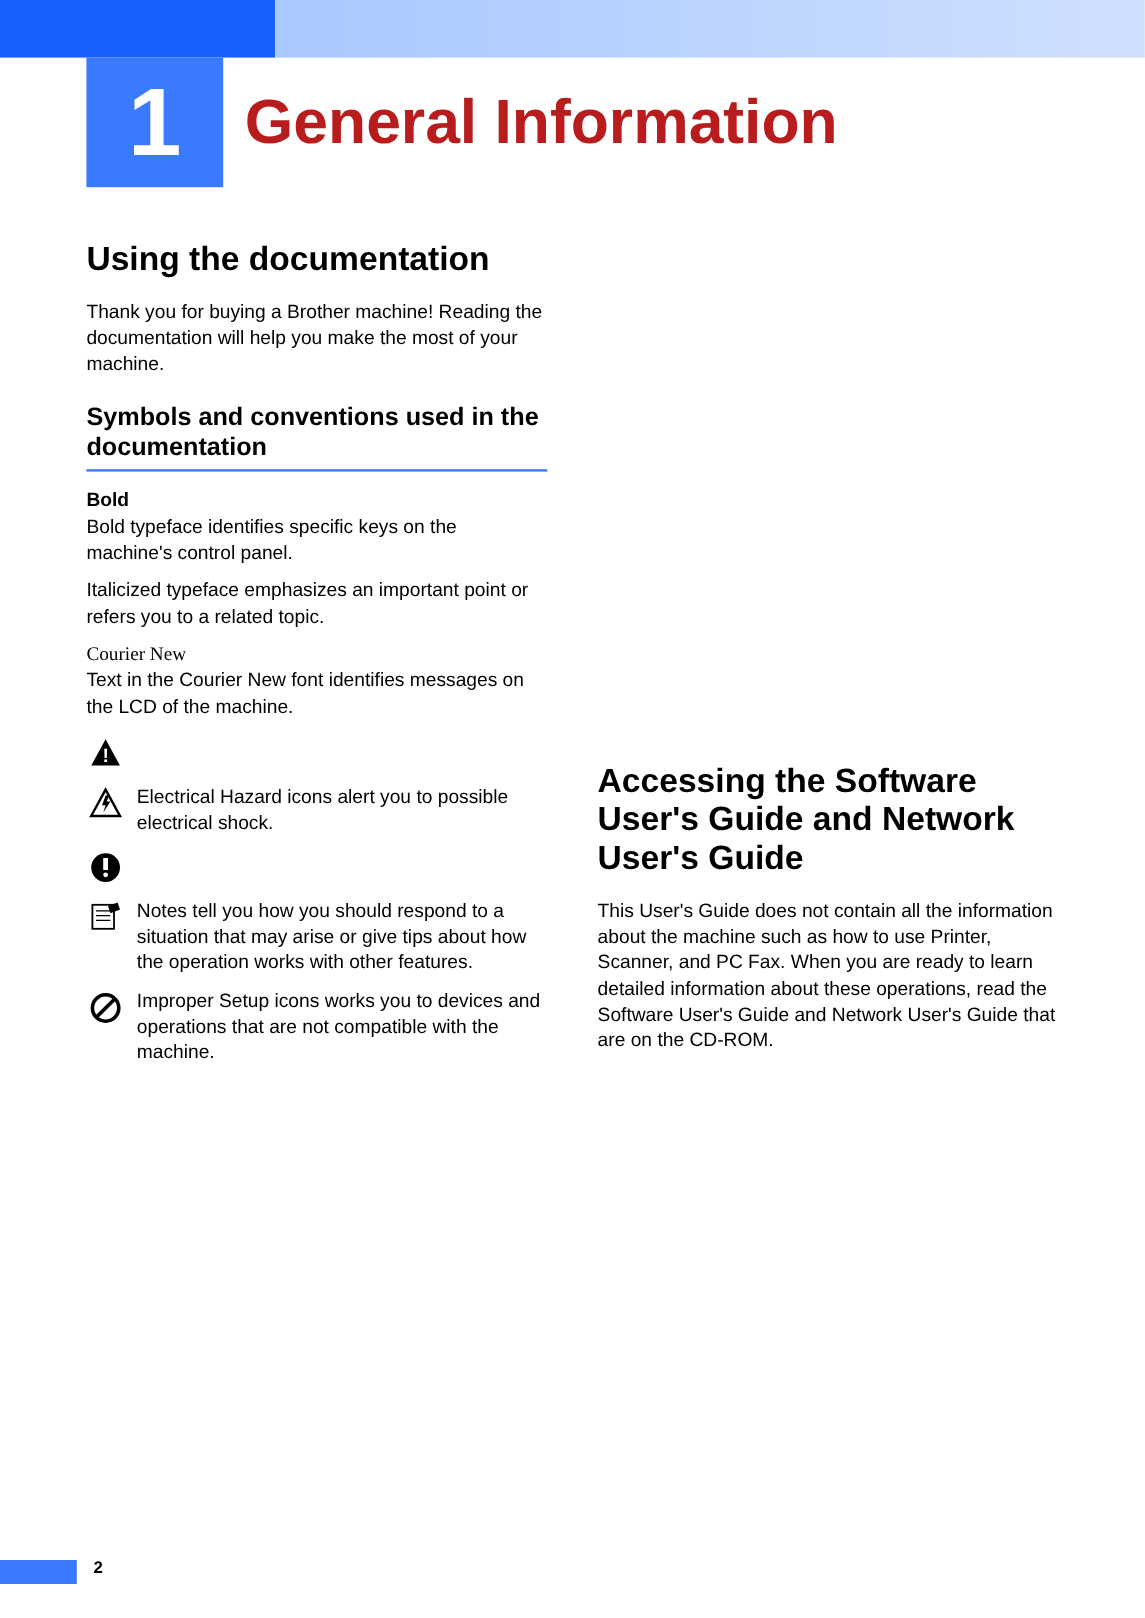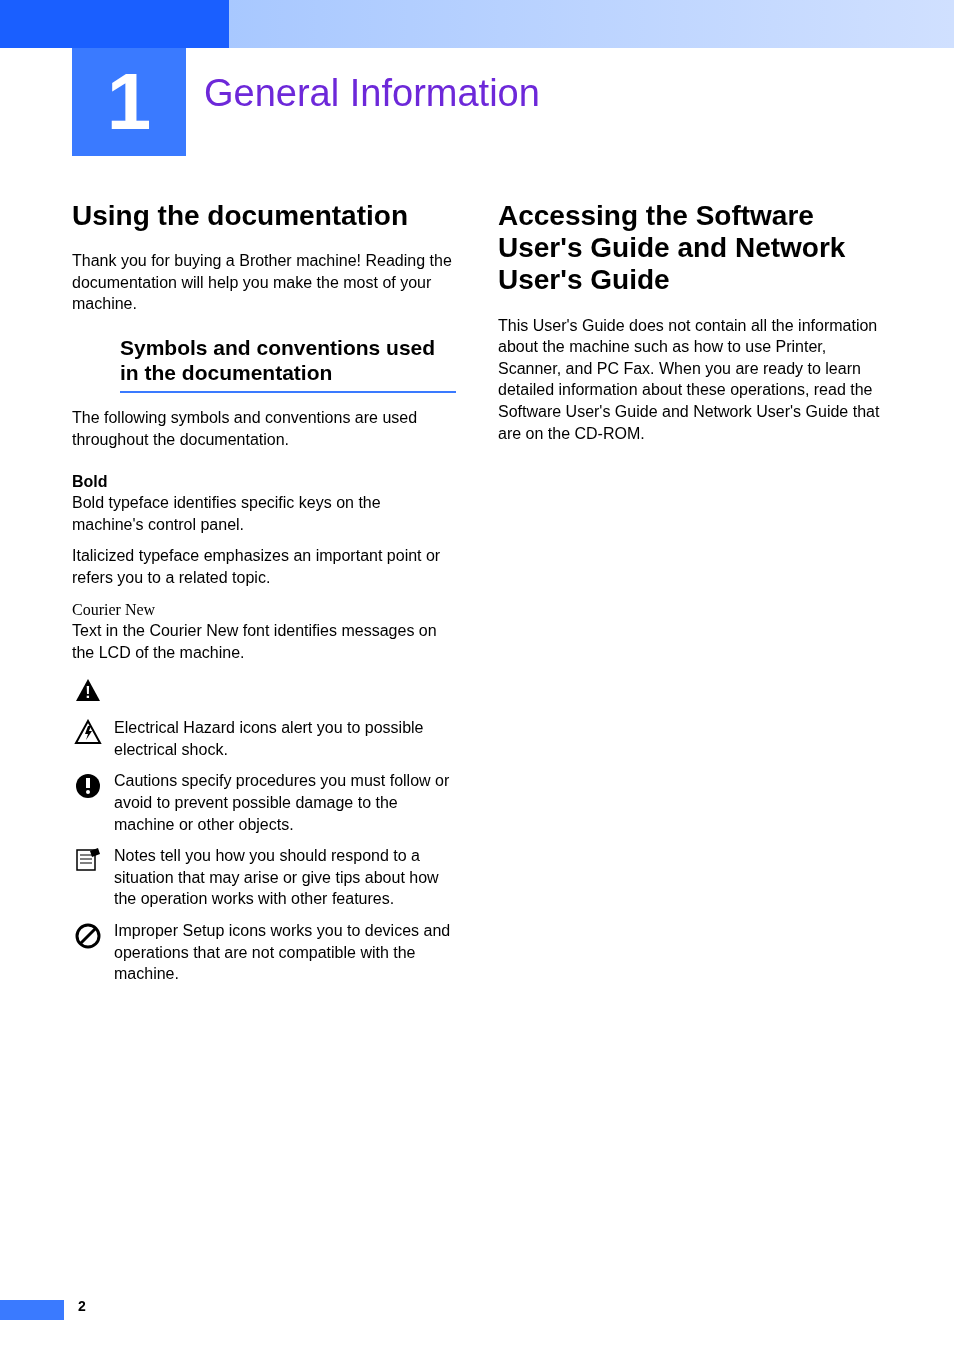--- a/index.html
+++ b/index.html
@@ -35,49 +35,49 @@
     }
     .chapter-num {
       color: #fff;
       font-size: 80px;
       font-weight: bold;
     }
     .chapter-title {
       position: absolute;
       top: 72px;
       left: 204px;
-      font-size: 38px;
-      font-weight: normal;
-      color: #6d28d9;
+      font-size: 52px;
+      font-weight: bold;
+      color: #b91c1c;
     }
     .content {
       position: absolute;
       top: 200px;
       left: 72px;
       right: 72px;
       display: flex;
       gap: 42px;
+      align-items: flex-end;
     }
     .col {
       flex: 1;
     }
     .h1 {
       font-size: 28px;
       font-weight: bold;
       line-height: 1.15;
       margin-bottom: 18px;
     }
     .h2 {
       font-size: 21px;
       font-weight: bold;
       line-height: 1.2;
       padding-bottom: 6px;
       border-bottom: 2px solid #3a7aff;
       margin-bottom: 14px;
-      margin-left: 48px;
     }
     .body-text {
       font-size: 16px;
       line-height: 1.35;
       margin-bottom: 20px;
     }
     .conv-table {
       margin-bottom: 12px;
     }
     .conv-row {
@@ -144,21 +144,20 @@
 <div class="chapter-block">
   <span class="chapter-num">1</span>
 </div>
 <div class="chapter-title">General Information</div>
 
 <div class="content">
   <div class="col">
     <div class="h1">Using the documentation</div>
     <div class="body-text">Thank you for buying a Brother machine! Reading the documentation will help you make the most of your machine.</div>
     <div class="h2">Symbols and conventions used in the documentation</div>
-    <div class="body-text">The following symbols and conventions are used throughout the documentation.</div>
 
     <div class="conv-table">
       <div class="conv-row">
         <div class="conv-label bold">Bold</div>
         <div class="conv-desc">Bold typeface identifies specific keys on the machine's control panel.</div>
       </div>
       <div class="conv-row">
         <div class="conv-desc">Italicized typeface emphasizes an important point or refers you to a related topic.</div>
       </div>
       <div class="conv-row">
@@ -186,21 +185,20 @@
         <div class="icon-desc">Electrical Hazard icons alert you to possible electrical shock.</div>
       </div>
       <div class="icon-row">
         <div class="icon-cell">
           <svg width="26" height="26" viewBox="0 0 26 26">
               <circle cx="13" cy="13" r="12" fill="#000"></circle>
               <rect x="11" y="5" width="4" height="10" fill="#fff"></rect>
               <circle cx="13" cy="19" r="2" fill="#fff"></circle>
             </svg>
         </div>
-        <div class="icon-desc">Cautions specify procedures you must follow or avoid to prevent possible damage to the machine or other objects.</div>
       </div>
       <div class="icon-row">
         <div class="icon-cell">
           <svg width="28" height="28" viewBox="0 0 28 28">
               <rect x="3" y="3" width="18" height="20" fill="none" stroke="#000" stroke-width="1.5"></rect>
               <line x1="6" y1="8" x2="18" y2="8" stroke="#000" stroke-width="1"></line>
               <line x1="6" y1="12" x2="18" y2="12" stroke="#000" stroke-width="1"></line>
               <line x1="6" y1="16" x2="18" y2="16" stroke="#000" stroke-width="1"></line>
               <polygon points="16,4 24,1 26,7 18,10" fill="#000"></polygon>
             </svg>

